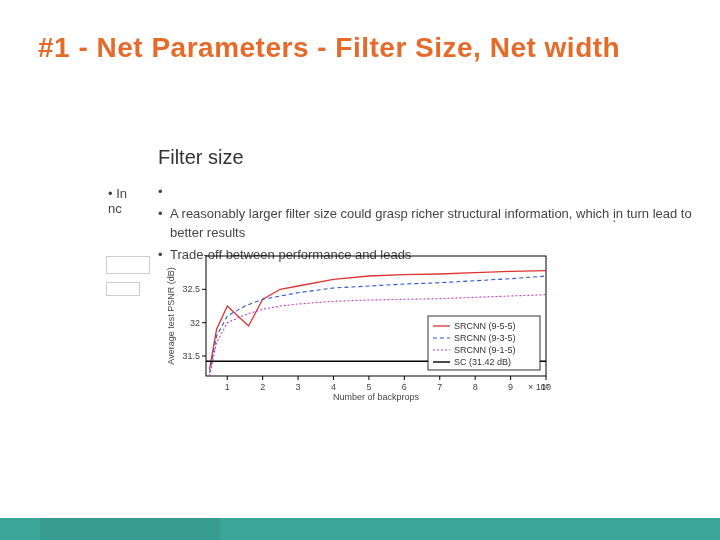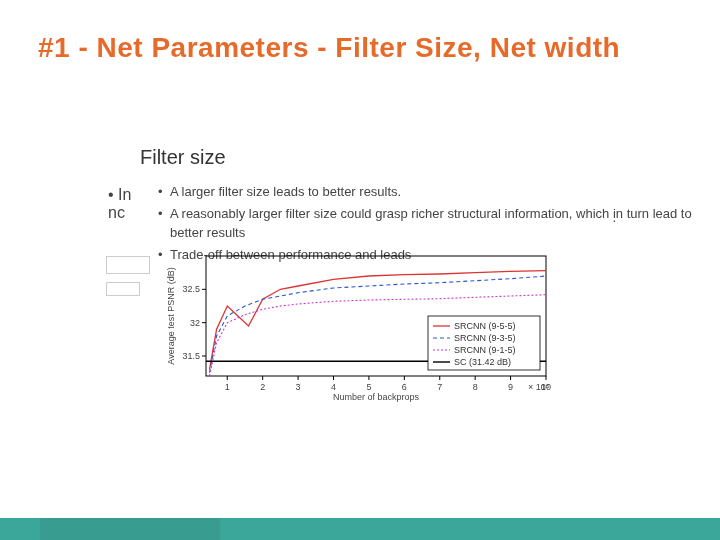--- a/index.html
+++ b/index.html
@@ -1,23 +1,23 @@
 <!DOCTYPE html>
 <html><head>
 <meta charset="utf-8">
 <style>
   * { box-sizing: border-box; margin: 0; padding: 0; }
   html, body { width: 720px; height: 540px; font-family: Arial, Helvetica, sans-serif; background: #fff; overflow: hidden; }
   .slide { position: relative; width: 720px; height: 540px; }
   .title { position: absolute; left: 38px; top: 32px; font-size: 28px; font-weight: 700; color: #e66b2a; letter-spacing: 0.5px; }
-  .subtitle { position: absolute; left: 140px; top: 146px; font-size: 20px; font-weight: 400; color: #333; }
+  .subtitle { position: absolute; left: 158px; top: 146px; font-size: 20px; font-weight: 400; color: #333; }
   .bullets { position: absolute; left: 158px; top: 182px; font-size: 13px; color: #444; line-height: 1.5; }
   .bullets .b { display: flex; align-items: flex-start; margin-bottom: 2px; }
   .bullets .dot { width: 12px; flex: 0 0 12px; }
-  .bg-bullet { position: absolute; left: 108px; top: 186px; font-size: 16px; color: #444; }
+  .bg-bullet { position: absolute; left: 108px; top: 186px; font-size: 13px; color: #444; }
   .bg-frag { position: absolute; font-size: 10px; color: #777; border: 1px solid #ddd; padding: 2px 4px; background: #fff; }
   .frag1 { left: 106px; top: 256px; width: 44px; height: 18px; border-color: #ccc; }
   .frag2 { left: 106px; top: 282px; width: 34px; height: 14px; border-color: #ccc; }
   .frag-dot { position: absolute; right: 104px; top: 210px; font-size: 13px; color: #444; }
   .chart-wrap { position: absolute; left: 158px; top: 248px; width: 402px; height: 160px; }
   svg.chart { width: 402px; height: 160px; display: block; }
   .axis-line { stroke: #000; stroke-width: 1; fill: none; }
   .tick { stroke: #000; stroke-width: 1; }
   .tick-label { font-size: 9px; fill: #444; font-family: Arial; }
   .ylabel { font-size: 9px; fill: #444; font-family: Arial; }
@@ -43,21 +43,20 @@
     <span>• In</span><br>
     <span>nc</span>
   </div>
   <div class="bg-frag frag1"></div>
   <div class="bg-frag frag2"></div>
   <div class="frag-dot">.</div>
 
   <div class="bullets">
     <div class="b">
         <span class="dot">•</span>
-        <span>A larger filter size leads to better results.</span>
       </div>
     <div class="b">
         <span class="dot">•</span>
         <span>A reasonably larger filter size could grasp richer structural information, which in turn lead to better results</span>
       </div>
     <div class="b">
         <span class="dot">•</span>
         <span>Trade-off between performance and leads</span>
       </div>
   </div>

